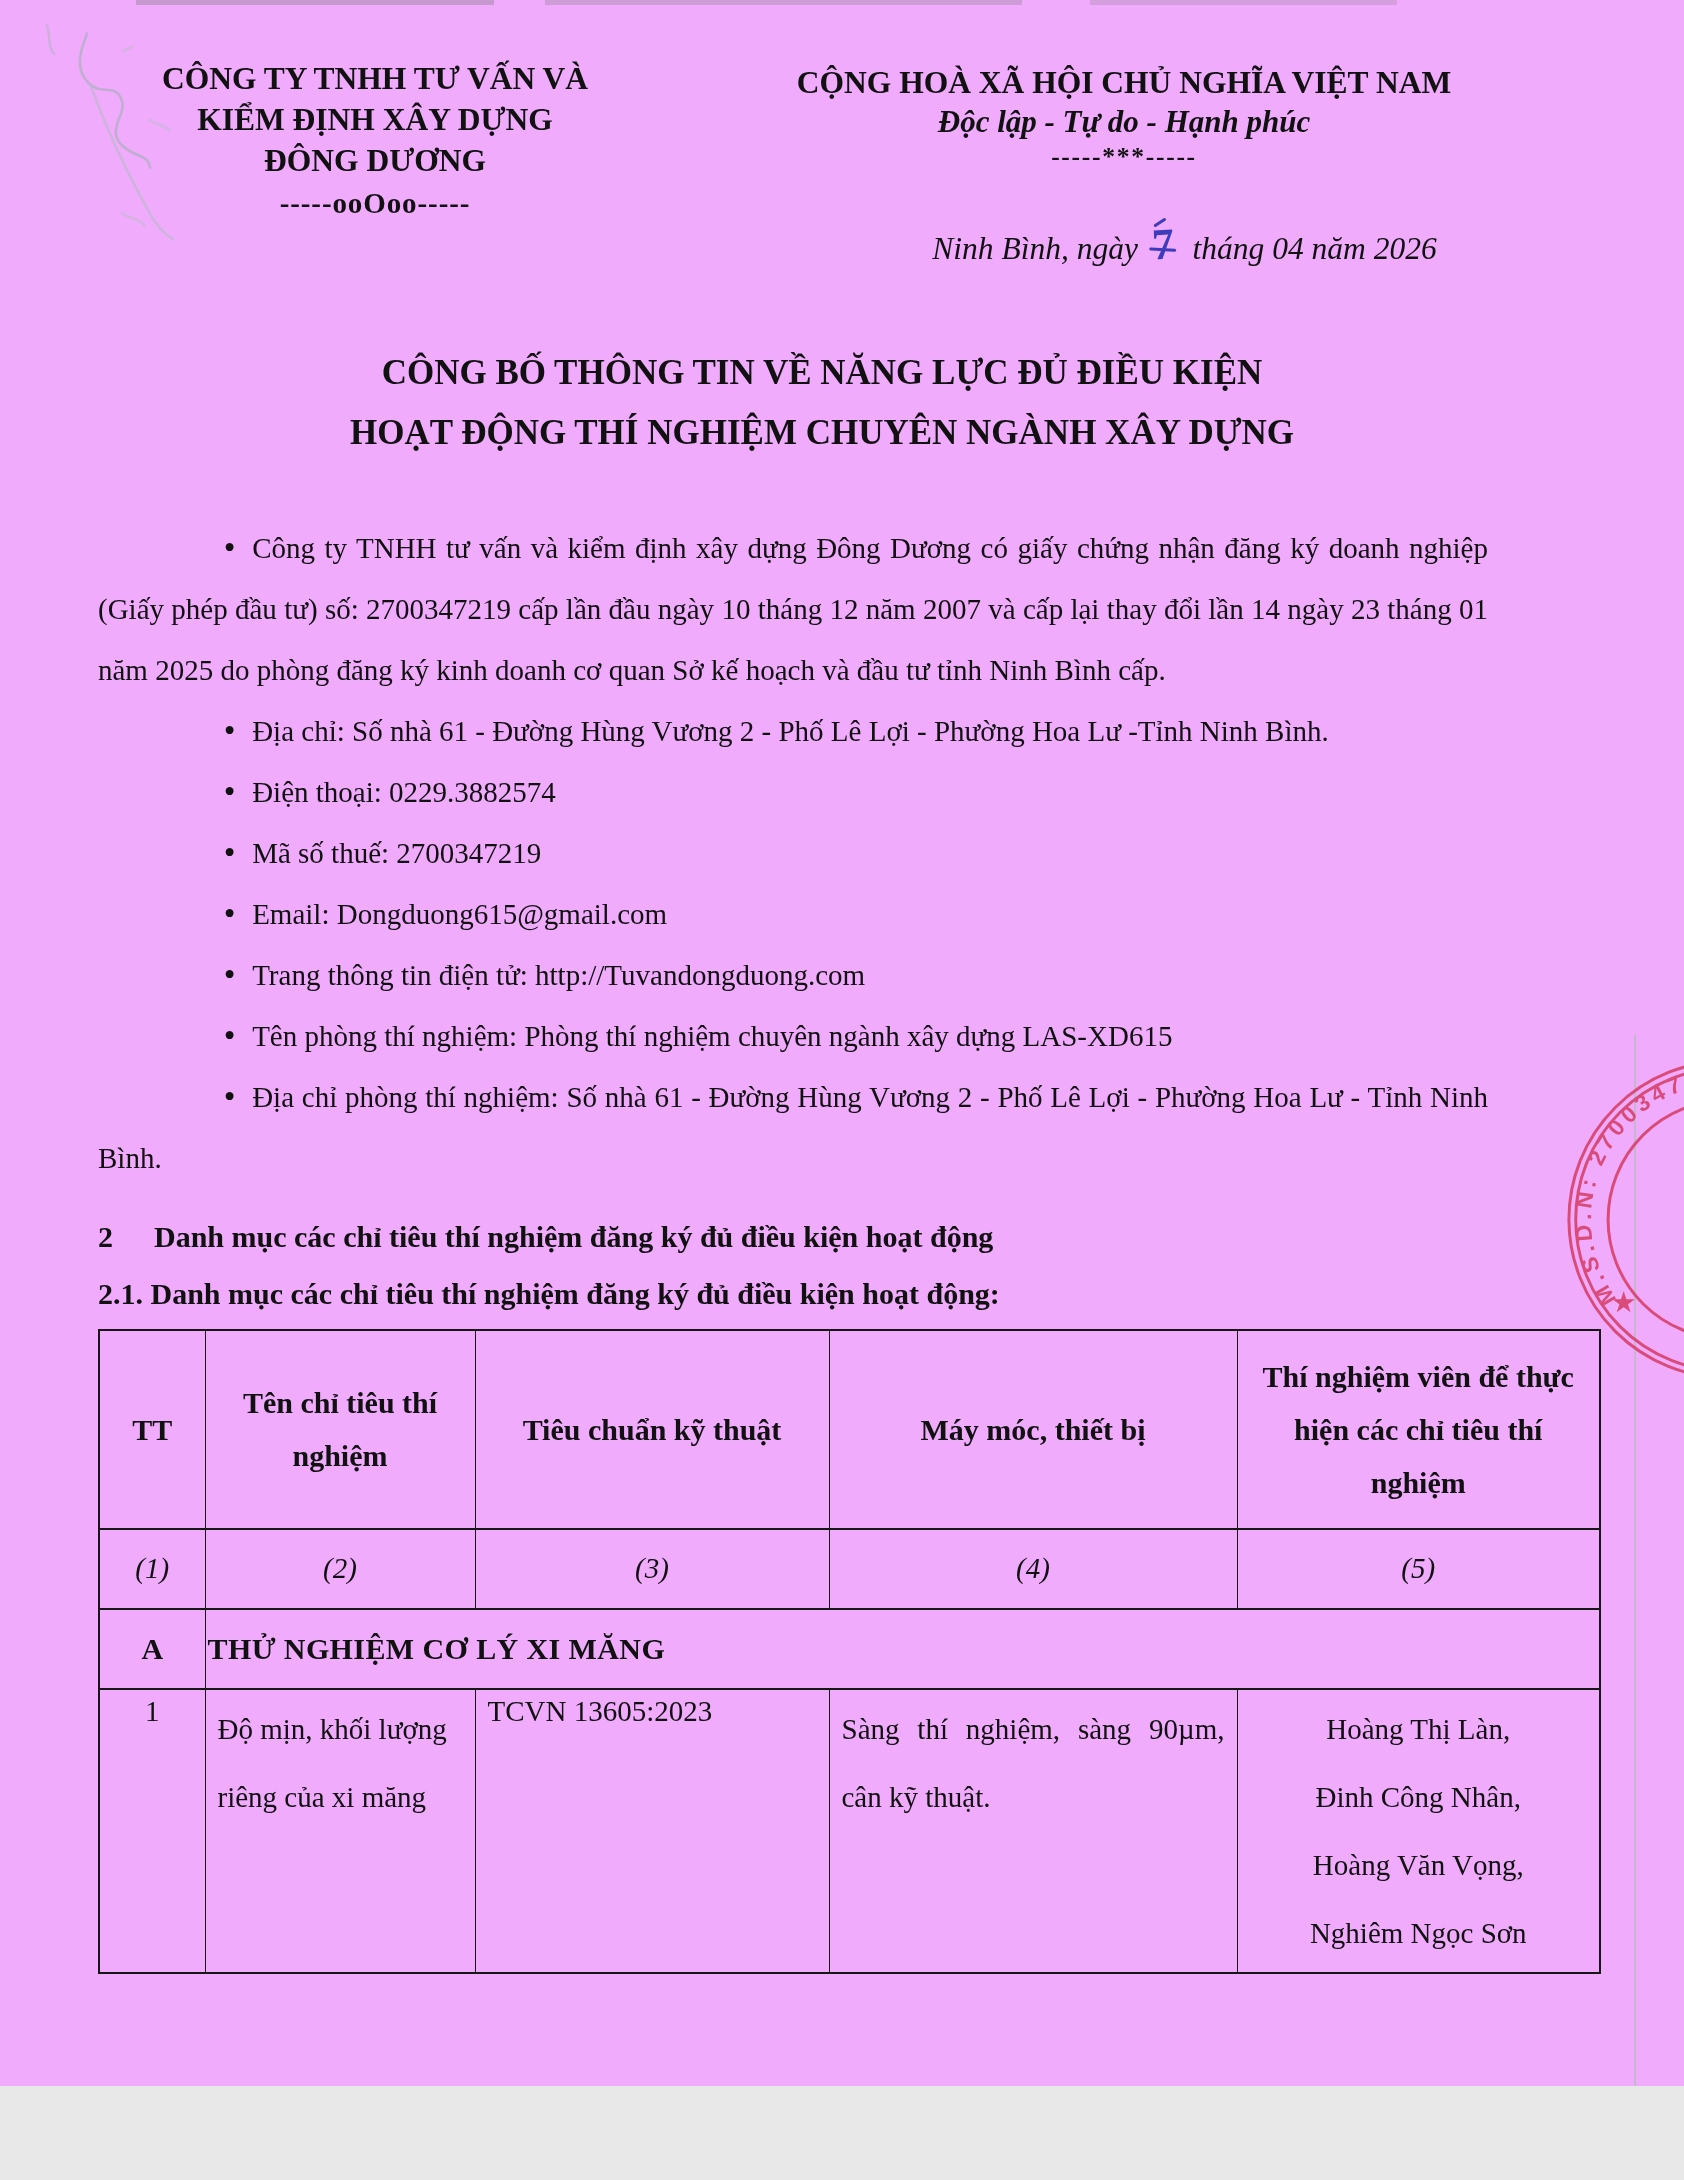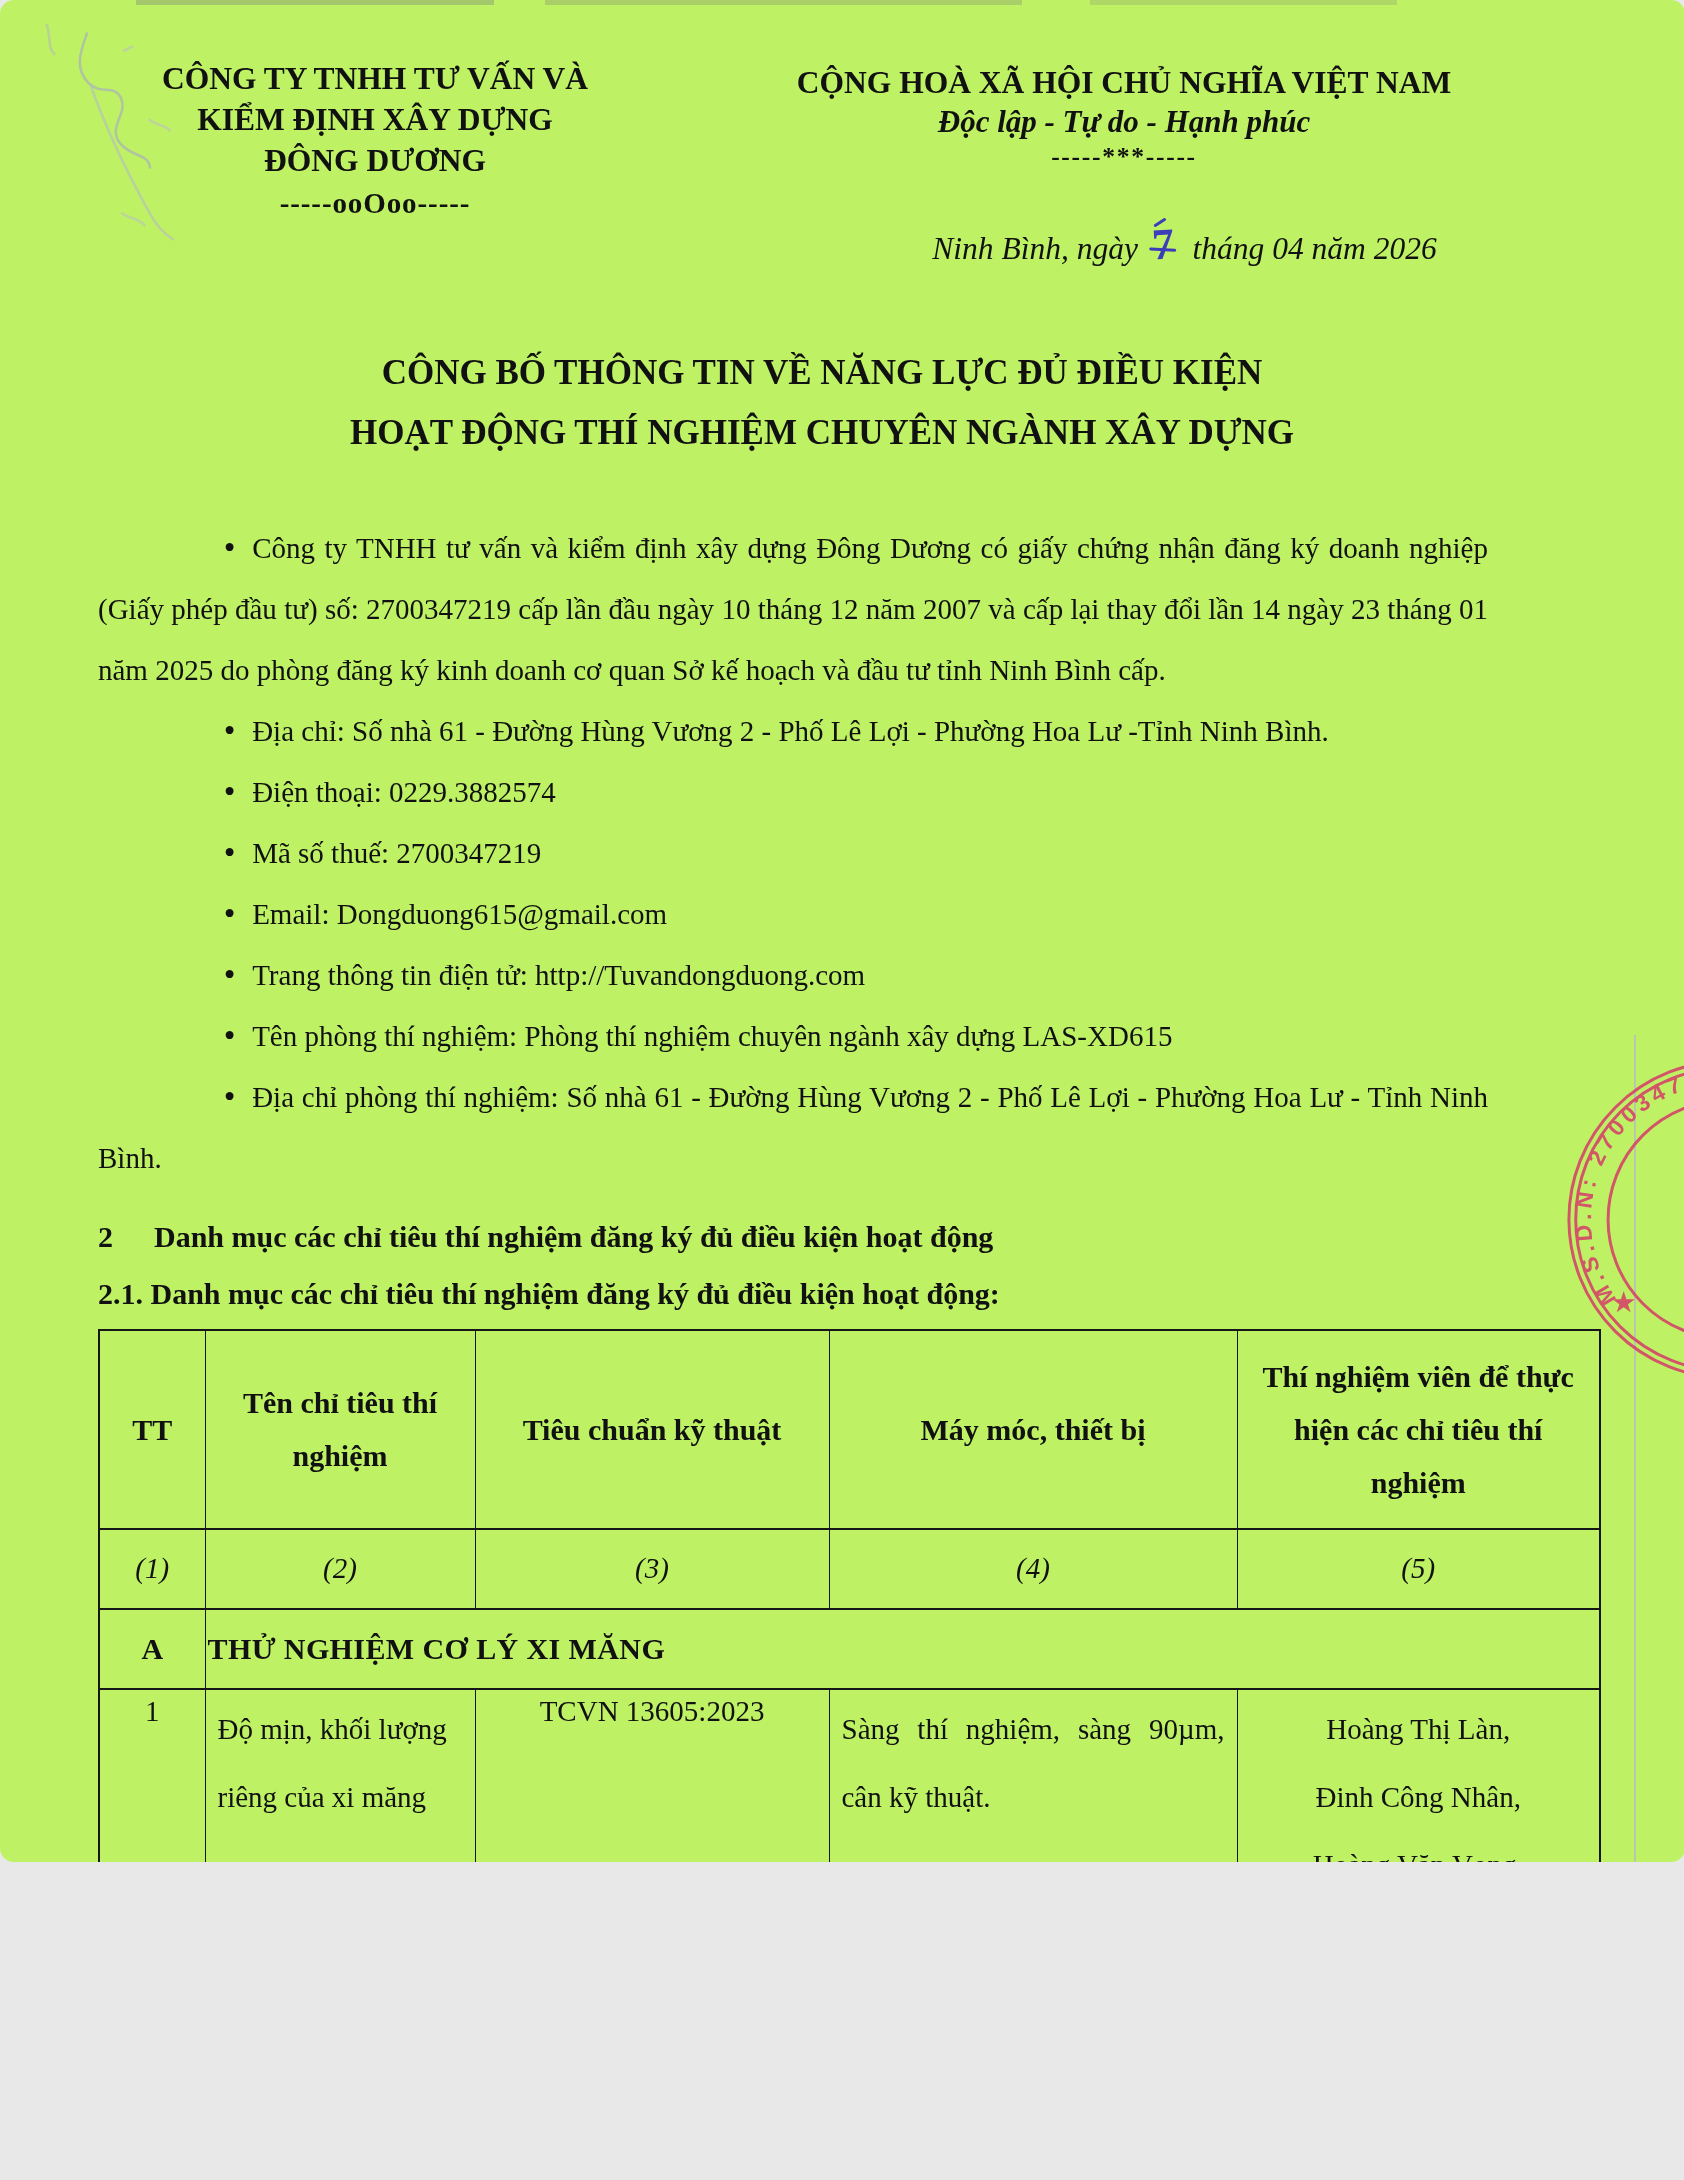--- a/index.html
+++ b/index.html
@@ -1,24 +1,23 @@
 <!DOCTYPE html>
 <html style="font-size:13.6px"><head>
 <meta charset="utf-8">
 <style>
   html,body{margin:0;padding:0;}
   body{background:#e8e8e8;}
   .page{
     position:relative;
-    width:1685px;height:1862px;
-    background:#bef264;
+    width:1685px;height:2086px;
+    background:#f0abfc;
     overflow:hidden;
     font-family:"Liberation Serif","DejaVu Serif",serif;
     color:#111;
-    border-radius:14px;
   }
   
   .top-noise{position:absolute;top:0;height:5.1px;background:#777;opacity:.35;}
   .n1{left:136px;width:358px;}
   .n2{left:545px;width:477px;opacity:.28;}
   .n3{left:1090px;width:307px;opacity:.22;}
   .crease{position:absolute;left:1634px;top:1035px;width:1.7px;height:1146px;background:#b9bcc0;opacity:.8;}
   .scribble{position:absolute;left:21px;top:17px;}
   
   .hdr-left{position:absolute;left:94px;top:58px;width:562px;text-align:center;font-weight:700;font-size:31.5px;line-height:41px;}
@@ -49,21 +48,21 @@
   table.reg{border:2.6px solid #161616;}
   table.reg th,table.reg td{border:1.7px solid #161616;padding:5.1px 12px;vertical-align:middle;}
   table.reg th{font-weight:700;font-size:30px;line-height:53px;text-align:center;padding:19px 10.2px;}
   tr.nums td{font-style:italic;font-size:29px;text-align:center;height:68px;border-bottom:2.6px solid #161616;border-top:2.6px solid #161616;}
   tr.secrow td{height:68px;border-bottom:2.6px solid #161616;}
   tr.secrow .sec-id{font-weight:700;text-align:center;font-size:30px;}
   tr.secrow .sec-label{font-weight:700;text-align:left;font-size:30px;padding-left:2px;letter-spacing:0.4px;}
   tr.datarow td{vertical-align:top;font-size:29px;}
   td.cell-tt{text-align:center;padding-top:29px;}
   td.cell-name{text-align:left;line-height:68px;padding:22px 15.3px 19px 19px;}
-  td.cell-std{text-align:center;padding-top:29px;}
+  td.cell-std{padding-top:29px;}
   td.cell-equip{text-align:justify;line-height:68px;padding:22px 17px 19px 17px;}
   td.cell-people{text-align:center;line-height:68px;padding:22px 6.8px 19px 6.8px;}
   td.cell-people div{white-space:nowrap;}
   
   .stamp{position:absolute;left:1561px;top:1056px;width:324px;height:332px;opacity:.88;}
 </style>
 </head>
 <body>
 
 <div class="page">

